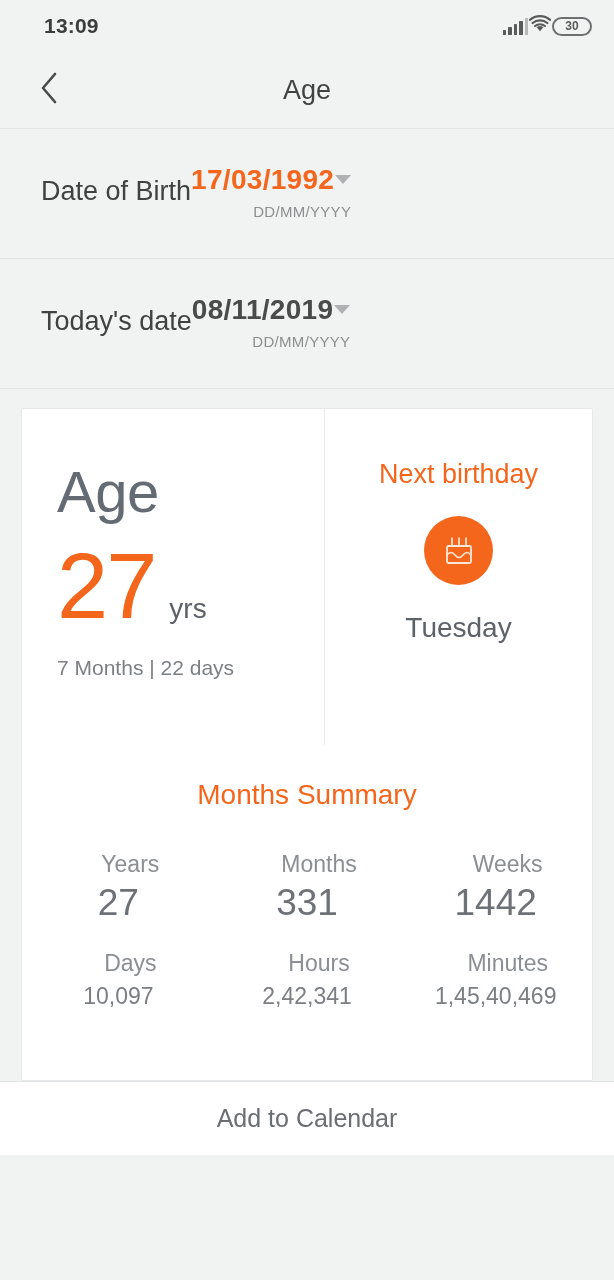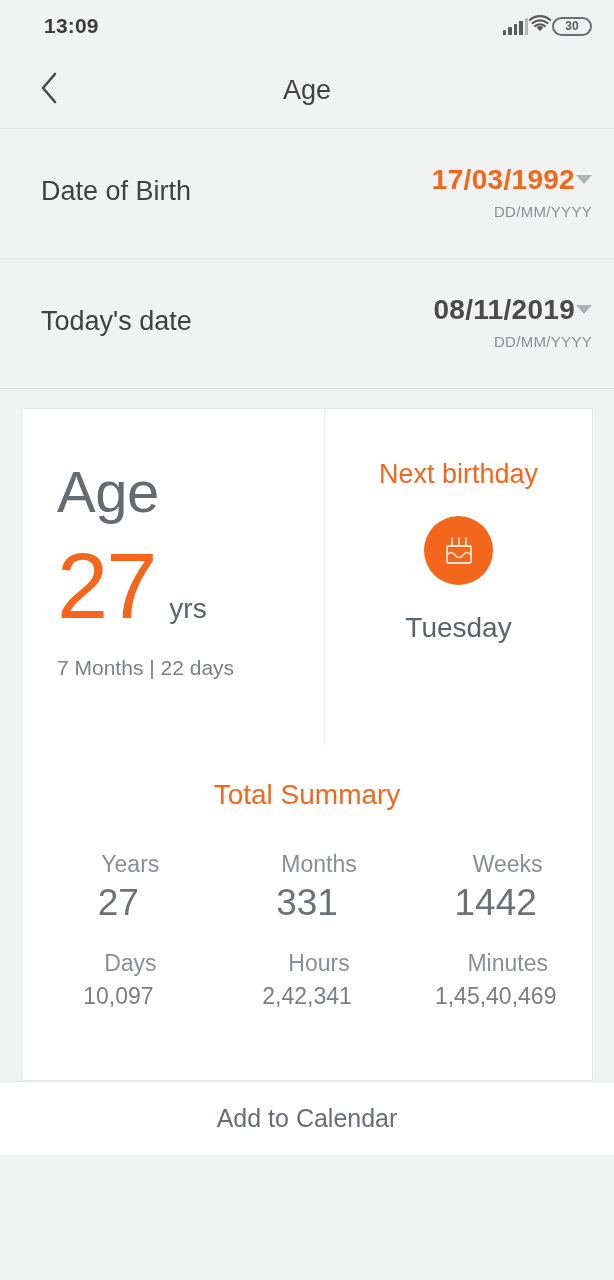--- a/index.html
+++ b/index.html
@@ -42,21 +42,21 @@
     position:absolute; left:26px; top:50%; transform:translateY(-50%);
     width:48px; height:48px; display:flex; align-items:center; justify-content:center;
   }
   .page-title {
     width:100%; text-align:center; font-size:27px; color:#424242; font-weight:normal;
   }
 
   
   .date-row {
     height:130px; flex:0 0 130px;
-    display:flex; align-items:center; justify-content:space-between;
+    display:flex; align-items:center; justify-content:flex-start;
     padding:0 22px 4px 41px;
     border-bottom:1px solid #e2e3e4;
     position:relative;
   }
   .date-row:last-of-type { border-bottom:1px solid #dedfe0; }
   .date-label { font-size:27px; color:#414141; }
   .date-right { display:flex; flex-direction:column; align-items:flex-end; }
   .date-value-line { display:flex; align-items:center; gap:1px; }
   .date-value { font-size:28px; font-weight:bold; letter-spacing:.3px; }
   .date-value.accent { color:#f4661b; }
@@ -199,21 +199,21 @@
               <rect x="8" y="15" width="24" height="17" rx="1.5" stroke="#ffe6d6" stroke-width="1.8" fill="none"></rect>
               <path d="M8 24 q4 -5 8 0 q4 5 8 0 q4 -5 8 0" stroke="#ffe6d6" stroke-width="1.7" fill="none" stroke-linecap="round"></path>
             </svg>
           </div>
           <div class="bday-day">Tuesday</div>
         </div>
 
       </div>
 
       <div class="card-bottom">
-        <div class="summary-title">Total Summary</div>
+        <div class="summary-title">Months Summary</div>
 
         <div class="summary-grid">
           <div class="summary-col">
             <div class="sum-label">Years</div>
             <div class="sum-value">27</div>
           </div>
           <div class="summary-col">
             <div class="sum-label">Months</div>
             <div class="sum-value">331</div>
           </div>

